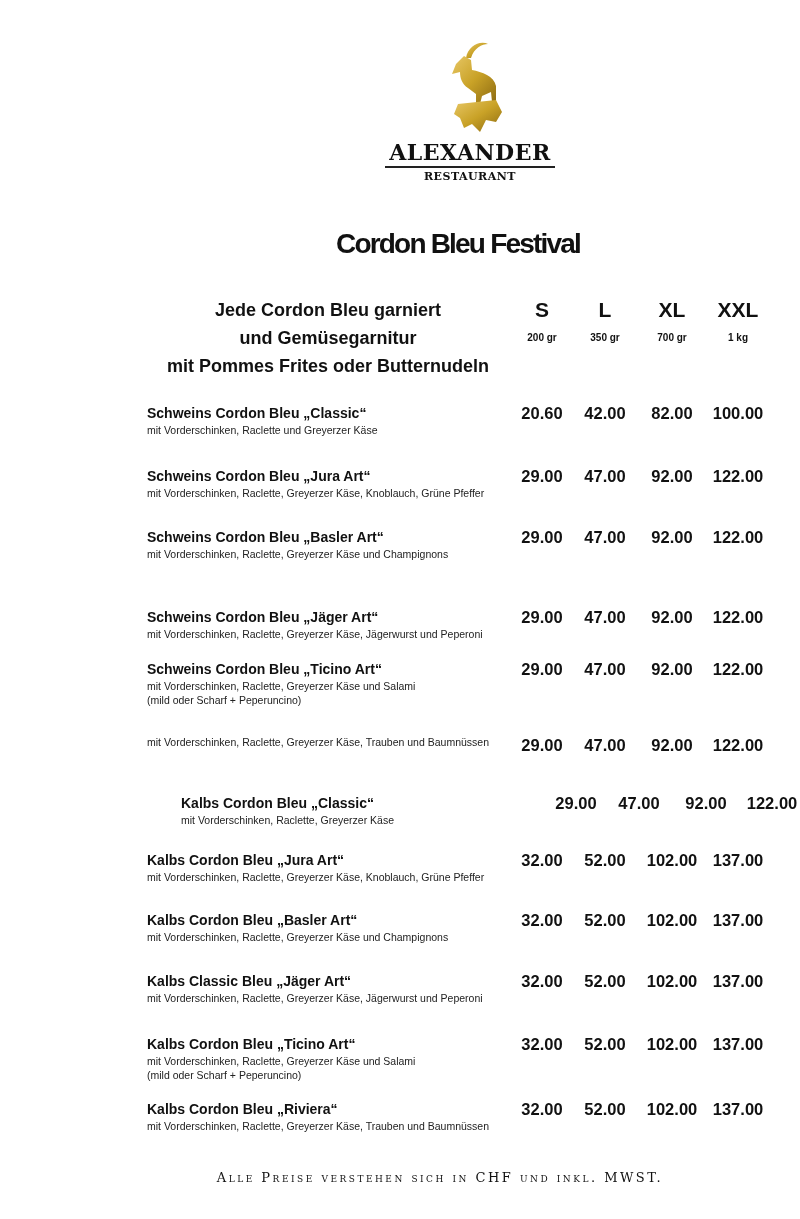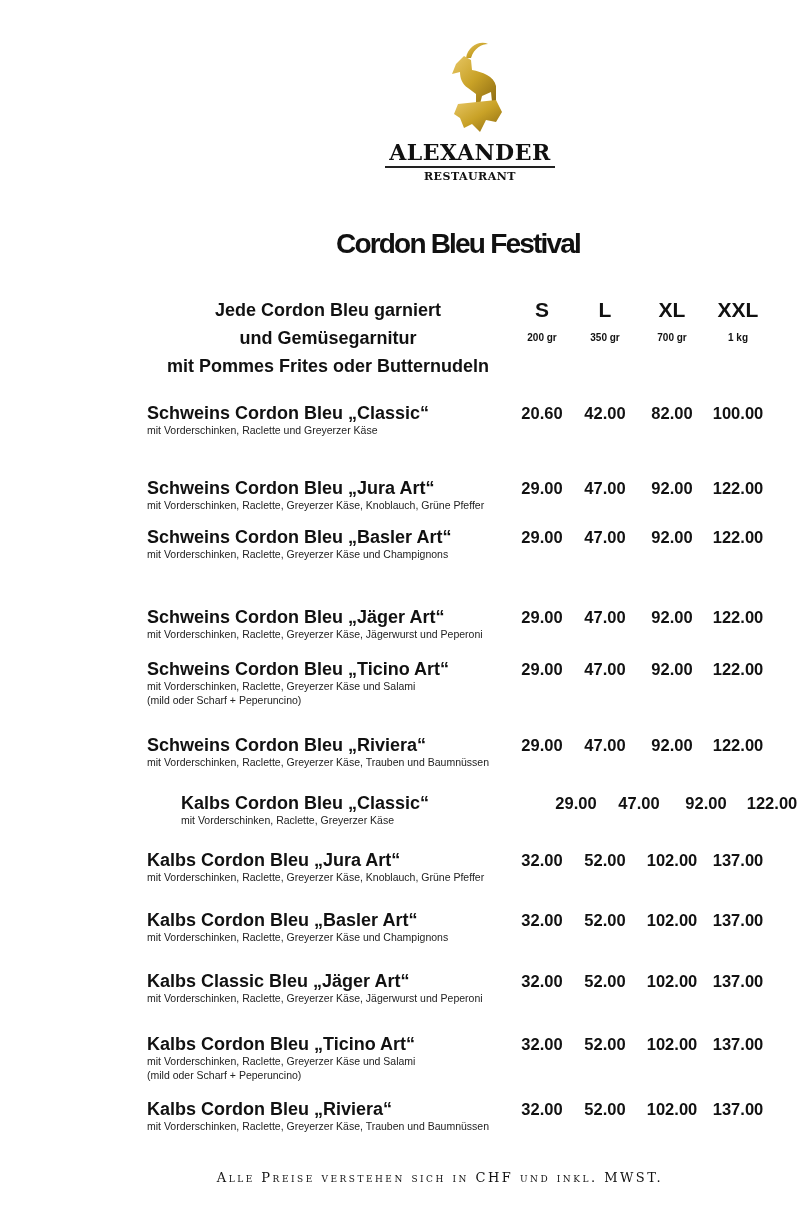--- a/index.html
+++ b/index.html
@@ -8,21 +8,21 @@
   .goat { position: absolute; left: 58px; top: 0; width: 70px; height: 105px; }
   .brand-name { position: absolute; left: 0; top: 101px; width: 180px; text-align: center; font-family: "DejaVu Serif", serif; font-weight: bold; font-size: 22px; letter-spacing: 0.5px; color: #111; transform: scaleY(1.05); }
   .brand-line { position: absolute; left: 5px; top: 128px; width: 170px; height: 2px; background: #222; }
   .brand-sub { position: absolute; left: 0; top: 132px; width: 180px; text-align: center; font-family: "DejaVu Serif", serif; font-weight: bold; font-size: 11px; letter-spacing: 0.5px; }
   .title { position: absolute; left: 0; top: 228px; width: 916px; text-align: center; font-family: "Liberation Sans", sans-serif; font-weight: bold; font-size: 28px; letter-spacing: -1.8px; color: #111; }
   .intro { position: absolute; left: 140px; top: 296px; width: 376px; text-align: center; font-weight: bold; font-size: 18px; line-height: 28px; color: #111; }
   .size-col { position: absolute; top: 296px; width: 70px; text-align: center; font-weight: bold; }
   .size-col .size { font-size: 21px; line-height: 28px; display: block; }
   .size-col .weight { font-size: 10px; line-height: 28px; display: block; }
   .item { position: absolute; left: 147px; width: 640px; }
-  .item-name { font-weight: bold; font-size: 18px; line-height: 20px; color: #111; white-space: nowrap; }
+  .item-name { font-weight: bold; font-size: 14px; line-height: 20px; color: #111; white-space: nowrap; }
   .item-desc { font-size: 10.5px; line-height: 14px; color: #222; white-space: nowrap; }
   .price { position: absolute; top: 0; width: 70px; text-align: center; font-weight: bold; font-size: 16.5px; line-height: 20px; color: #111; }
   .footer { position: absolute; left: 0; top: 1170px; width: 880px; text-align: center; font-family: "DejaVu Serif", serif; font-size: 13px; letter-spacing: 2.5px; color: #111; font-variant: small-caps; }
 </style>
 </head>
 <body>
 
 <div class="logo">
   <svg class="goat" viewBox="0 0 70 105">
     <defs>
@@ -68,21 +68,21 @@
 
 <div id="items">
     <div class="item" style="top: 403px;">
       <div class="item-name">Schweins Cordon Bleu „Classic“</div>
       <div class="item-desc">mit Vorderschinken, Raclette und Greyerzer Käse</div>
       <div class="price" style="left:360px">20.60</div>
       <div class="price" style="left:423px">42.00</div>
       <div class="price" style="left:490px">82.00</div>
       <div class="price" style="left:556px">100.00</div>
     </div>
-    <div class="item" style="top: 478px;">
+    <div class="item" style="top: 466px;">
       <div class="item-name">Schweins Cordon Bleu „Jura Art“</div>
       <div class="item-desc">mit Vorderschinken, Raclette, Greyerzer Käse, Knoblauch, Grüne Pfeffer</div>
       <div class="price" style="left:360px">29.00</div>
       <div class="price" style="left:423px">47.00</div>
       <div class="price" style="left:490px">92.00</div>
       <div class="price" style="left:556px">122.00</div>
     </div>
     <div class="item" style="top: 527px;">
       <div class="item-name">Schweins Cordon Bleu „Basler Art“</div>
       <div class="item-desc">mit Vorderschinken, Raclette, Greyerzer Käse und Champignons</div>
@@ -102,21 +102,20 @@
     <div class="item" style="top: 659px;">
       <div class="item-name">Schweins Cordon Bleu „Ticino Art“</div>
       <div class="item-desc">mit Vorderschinken, Raclette, Greyerzer Käse und Salami</div>
       <div class="item-desc">(mild oder Scharf + Peperuncino)</div>
       <div class="price" style="left:360px">29.00</div>
       <div class="price" style="left:423px">47.00</div>
       <div class="price" style="left:490px">92.00</div>
       <div class="price" style="left:556px">122.00</div>
     </div>
     <div class="item" style="top: 735px;">
-      <div class="item-name">Schweins Cordon Bleu „Riviera“</div>
       <div class="item-desc">mit Vorderschinken, Raclette, Greyerzer Käse, Trauben und Baumnüssen</div>
       <div class="price" style="left:360px">29.00</div>
       <div class="price" style="left:423px">47.00</div>
       <div class="price" style="left:490px">92.00</div>
       <div class="price" style="left:556px">122.00</div>
     </div>
     <div class="item" style="top: 793px; margin-left: 34px;">
       <div class="item-name">Kalbs Cordon Bleu „Classic“</div>
       <div class="item-desc">mit Vorderschinken, Raclette, Greyerzer Käse</div>
       <div class="price" style="left:360px">29.00</div>

